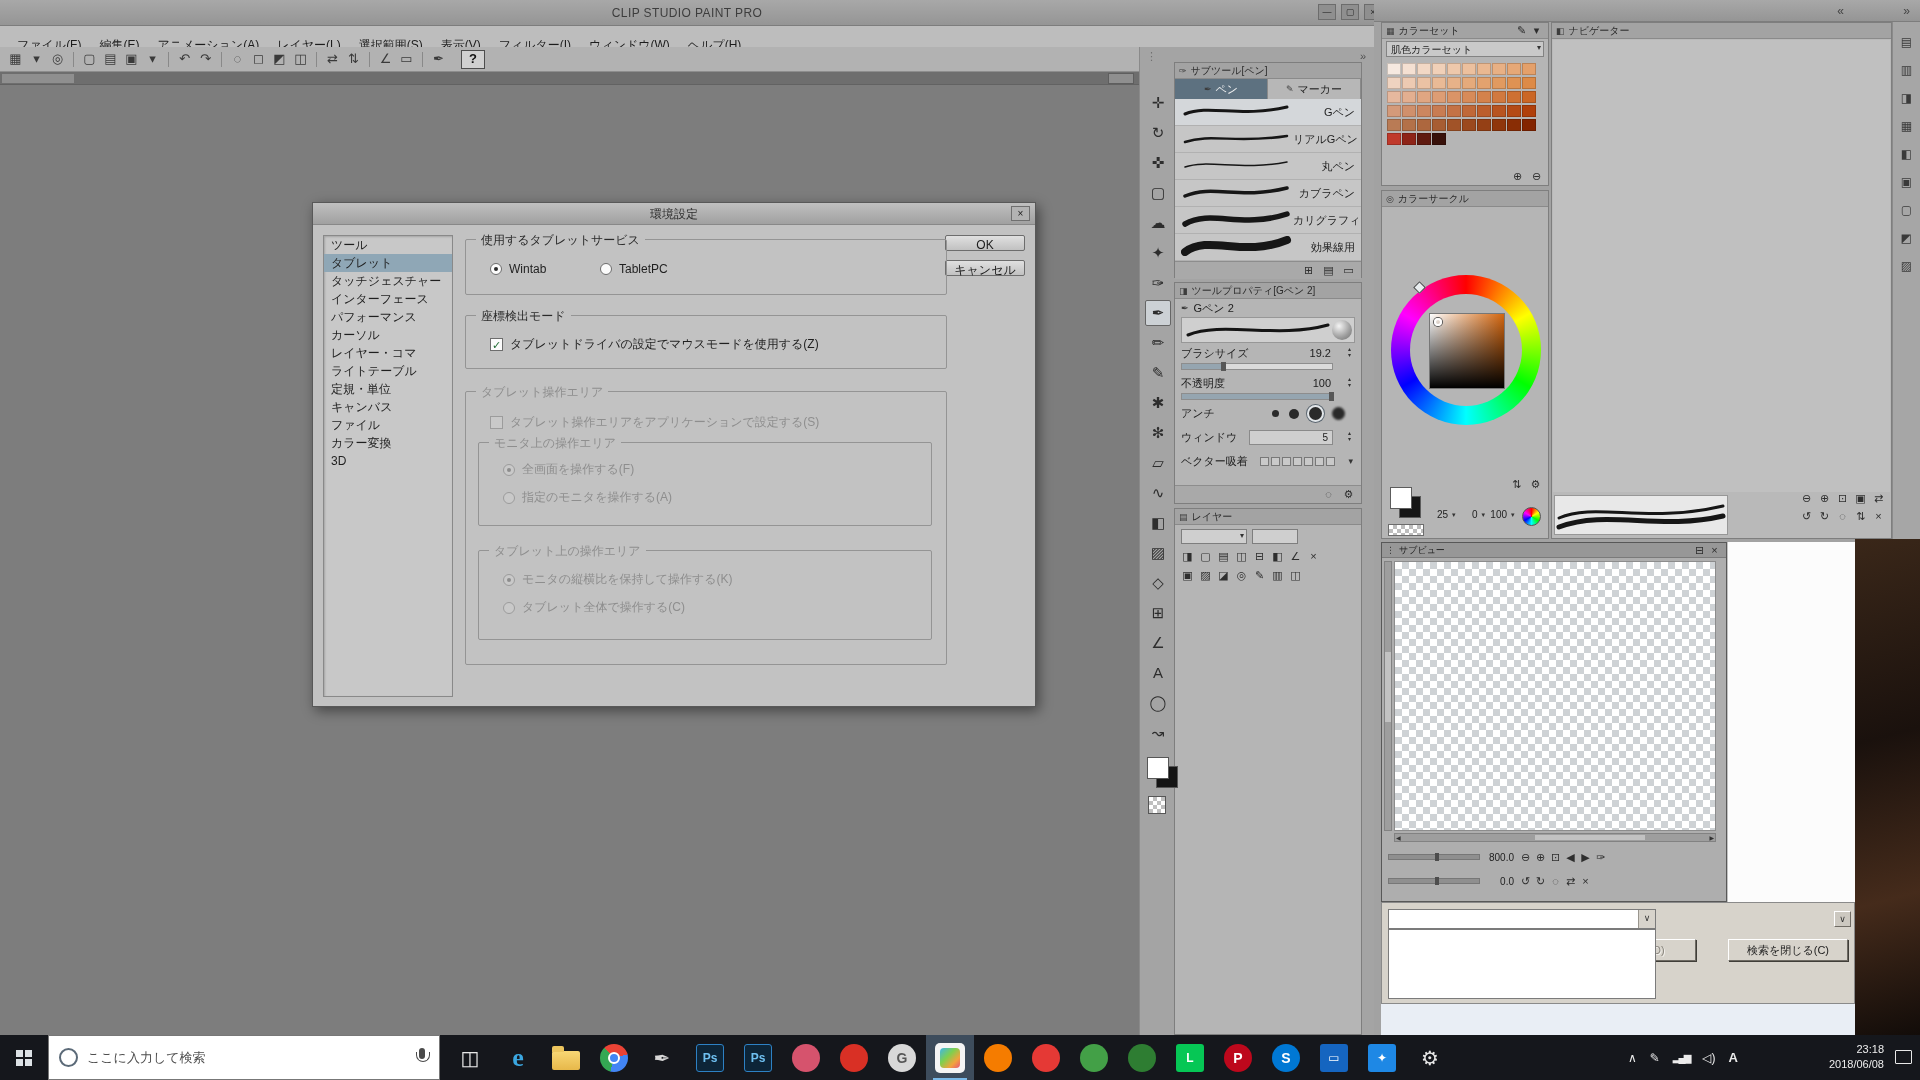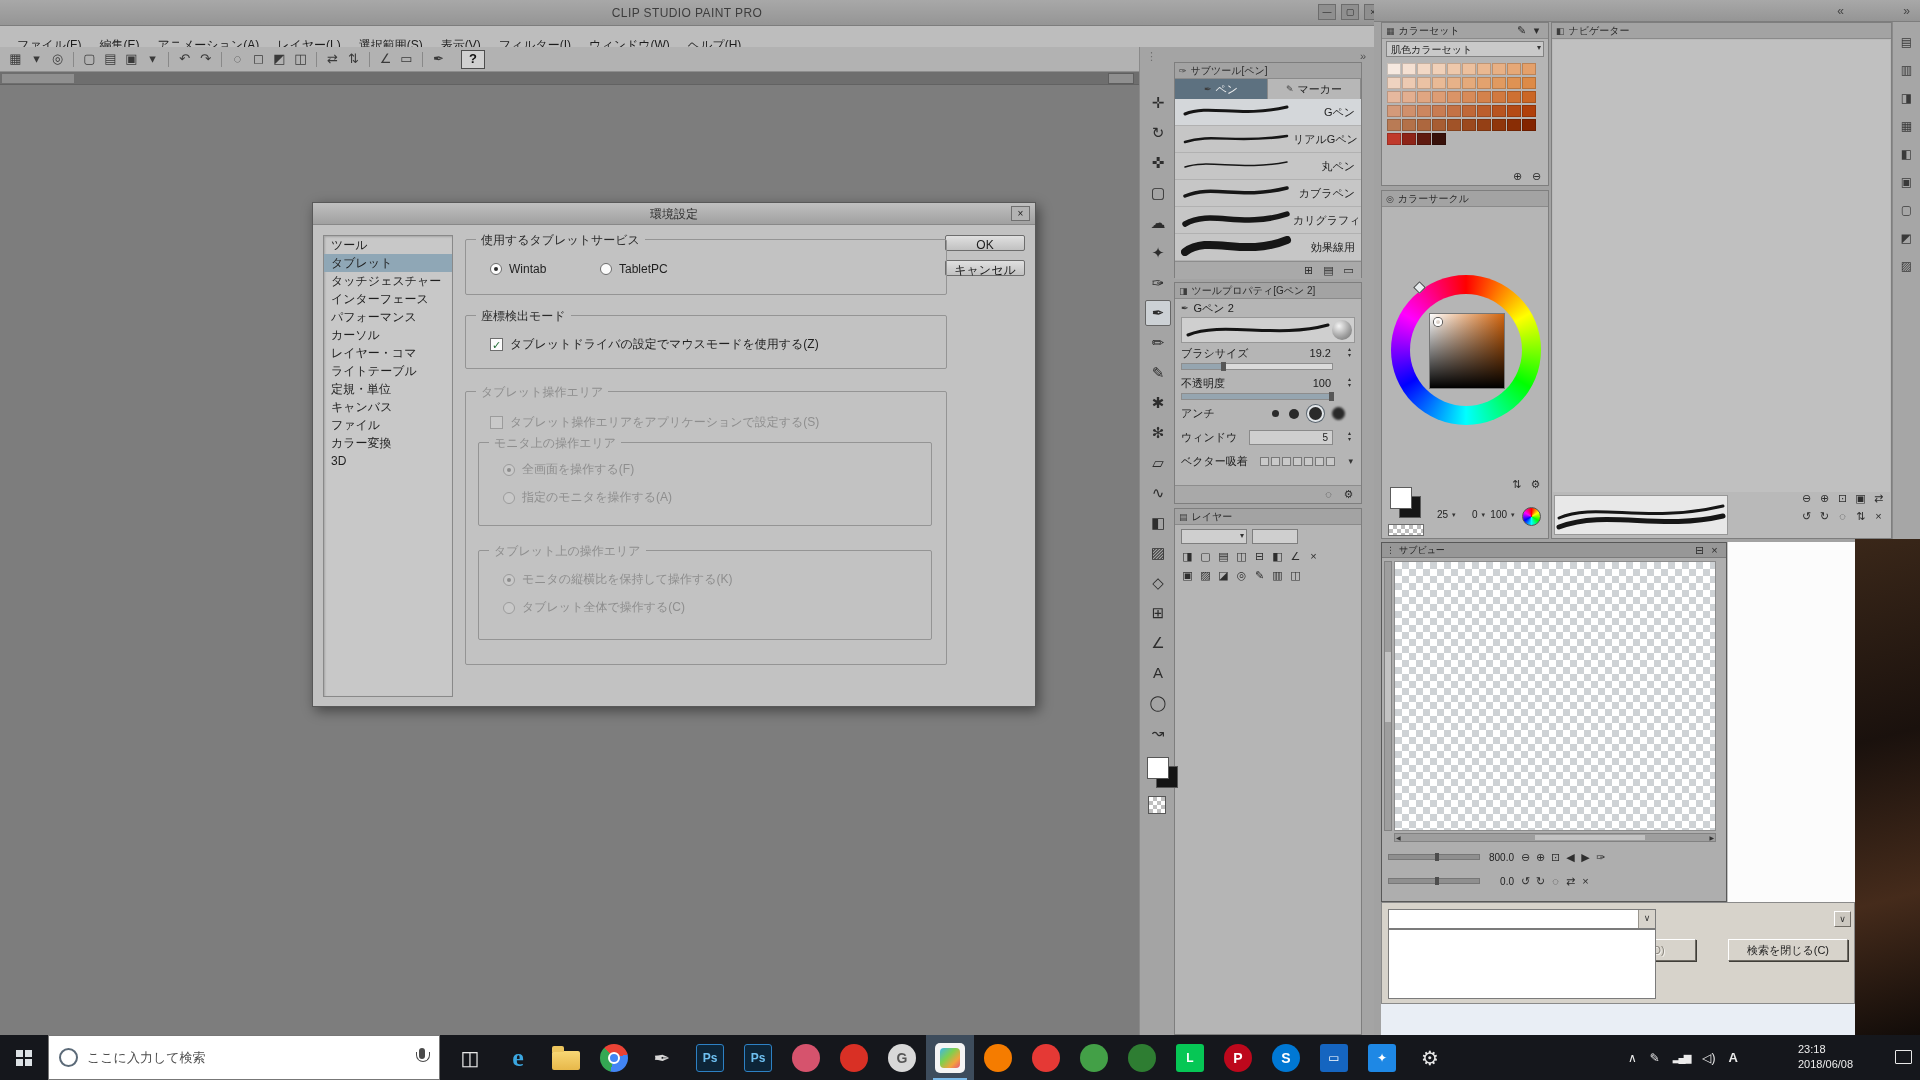--- a/index.html
+++ b/index.html
@@ -216,21 +216,21 @@
   .folder-shape{width:28px;height:19px;background:linear-gradient(#f8d775,#e7b84a);border-radius:2px;position:relative;margin-top:5px}
   .folder-shape::before{content:"";position:absolute;top:-5px;left:0;width:12px;height:6px;background:#ecc55e;border-radius:2px 2px 0 0}
   .chrome-disc{width:28px;height:28px;border-radius:50%;background:conic-gradient(from -45deg,#ea4335 0 120deg,#4285f4 0 240deg,#34a853 0 360deg);position:relative}
   .chrome-disc::after{content:"";position:absolute;inset:8px;background:#4286f5;border:2.5px solid #fff;border-radius:50%}
   .csp-shape{width:30px;height:30px;background:#f5f5f5;border-radius:5px;position:relative}
   .csp-shape::after{content:"";position:absolute;left:5px;top:5px;width:20px;height:20px;border-radius:4px;background:linear-gradient(135deg,#3fb6e8,#7fd04f 40%,#f2a33c 72%,#e85477)}
   .tray{position:absolute;left:1628px;top:0;height:45px;display:flex;align-items:center;gap:13px}
   .tray .mini-icon{width:auto;color:#ebebeb;font-size:12px;height:auto;line-height:normal}
   .tray .mini-icon[data-name="network-icon"]{letter-spacing:-2px;font-size:10px}
   .tray .mini-icon[data-name="ime-mode-icon"]{font-size:13px;font-weight:bold}
-  .clock{position:absolute;left:1798px;top:7px;width:86px;text-align:left;color:#eee;font-size:11px;line-height:15px}
+  .clock{position:absolute;left:1798px;top:7px;width:86px;text-align:right;color:#eee;font-size:11px;line-height:15px}
   .action-center{position:absolute;left:1895px;top:15px;width:17px;height:14px;border:1.5px solid #e8e8e8;border-radius:1px}
 </style>
 </head>
 <body>
 
 <div id="screen" data-name="desktop">
 
   <div class="titlebar" data-name="app-titlebar">
     <span class="title-text" data-name="app-title">CLIP STUDIO PAINT PRO</span>
     <div class="win-controls" data-name="window-controls">

